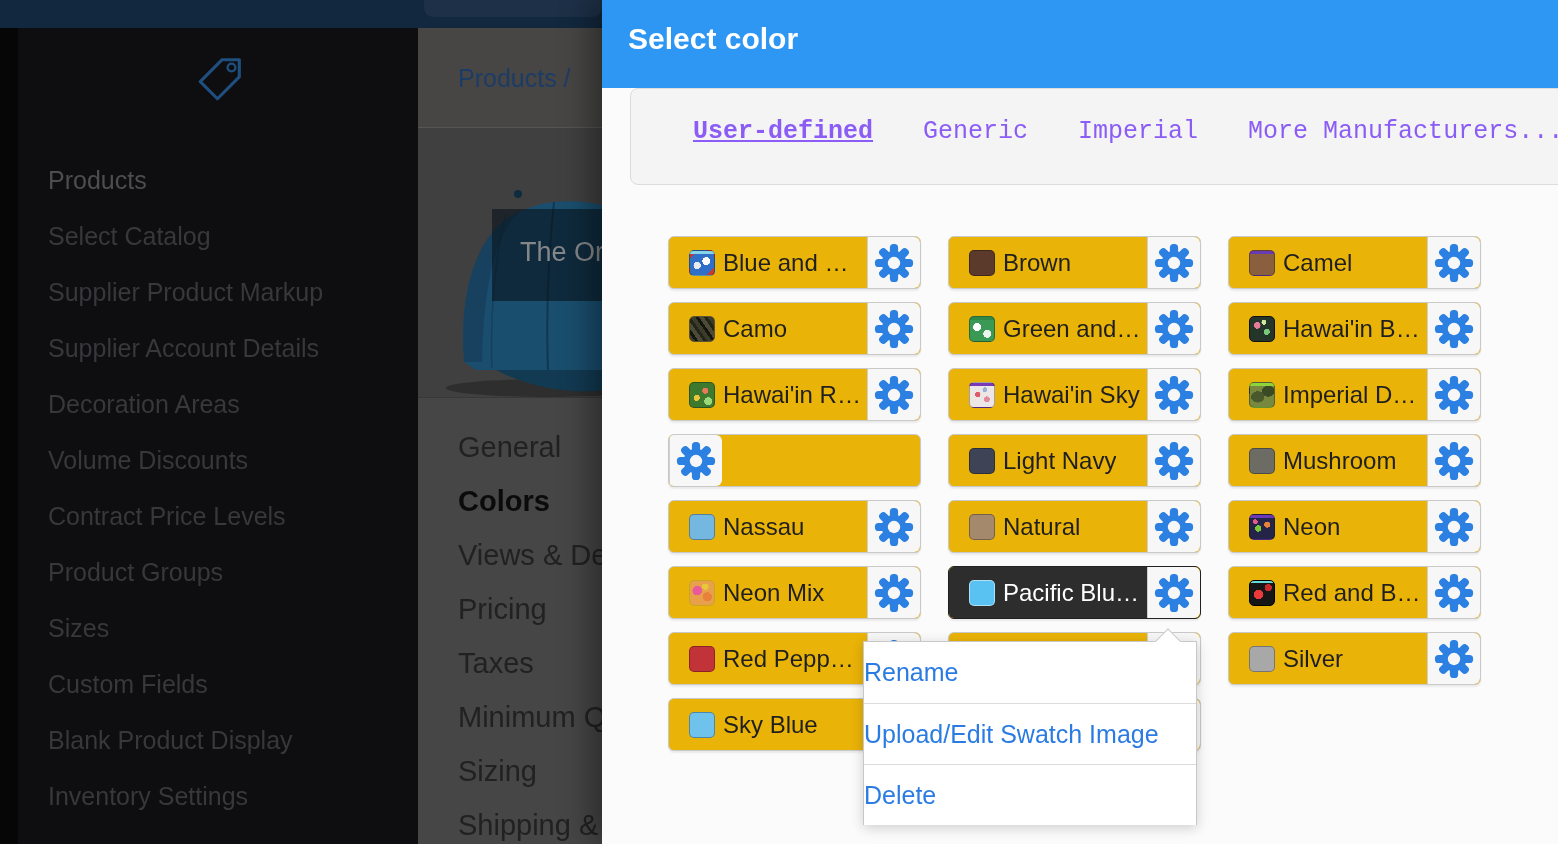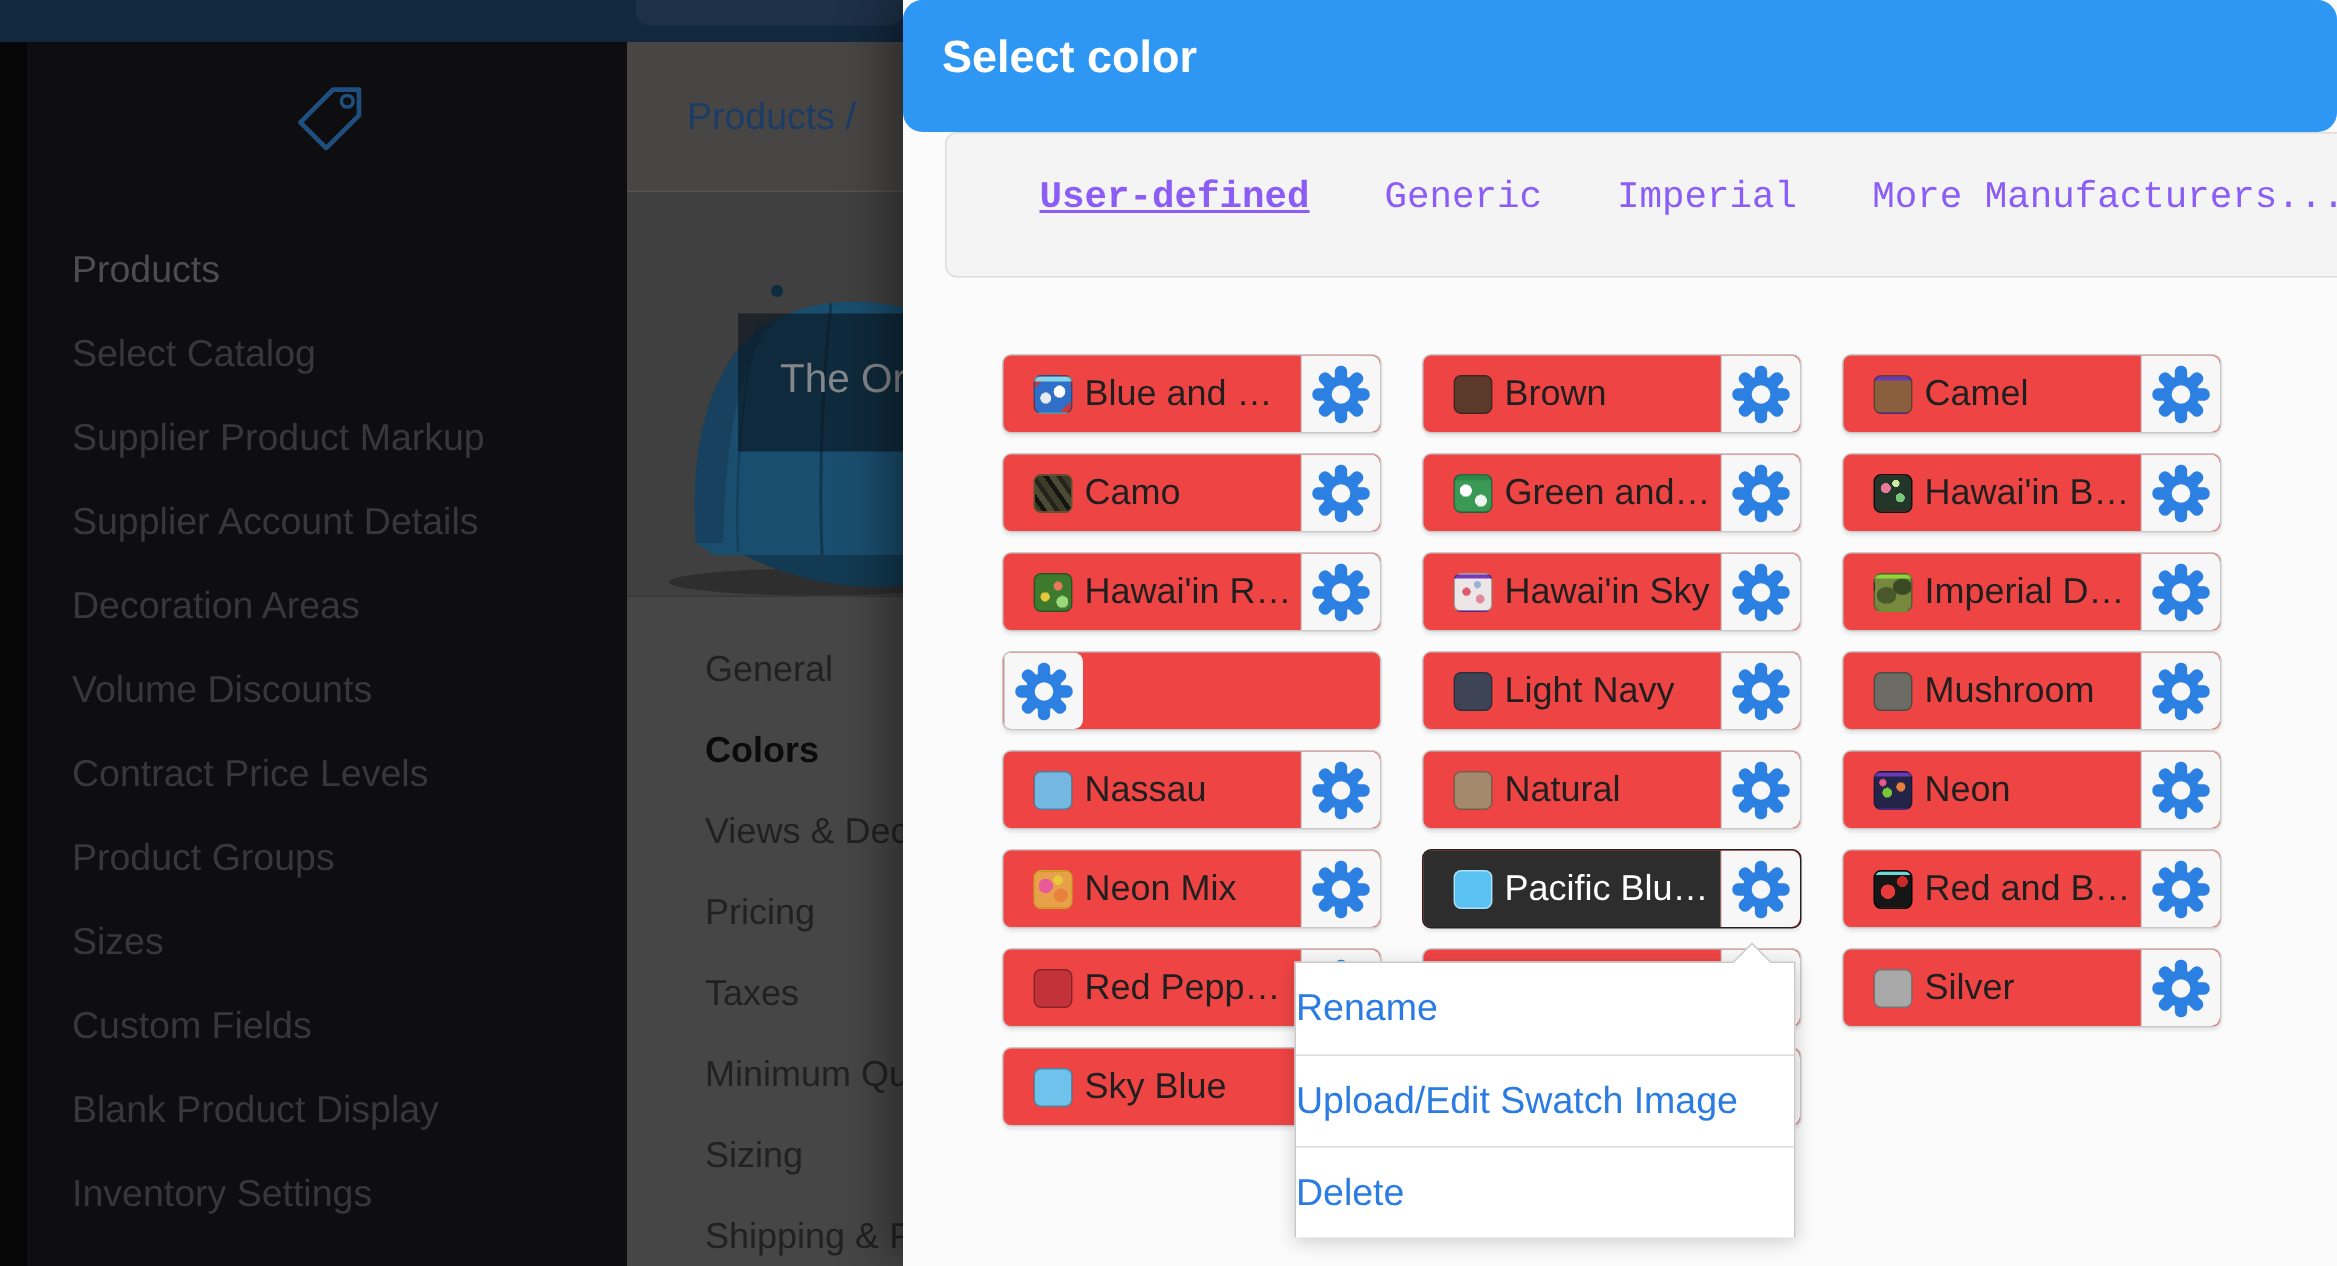--- a/index.html
+++ b/index.html
@@ -20,34 +20,34 @@
 
   
   .center-col { position:absolute; left:418px; top:28px; width:184px; height:816px; background:#464646; overflow:hidden; z-index:1; }
   .crumb-bar { position:absolute; left:0; top:0; width:100%; height:99px; background:#474645; }
   .crumb { position:absolute; left:40px; top:36px; font-size:25px; color:#1c3c66; font-weight:normal; white-space:nowrap; cursor:pointer; }
   .photo-area { position:absolute; left:0; top:99px; width:100%; height:271px; background:#404040; border-top:1px solid #555; border-bottom:1px solid #383838; overflow:hidden; }
   .cap-svg { position:absolute; left:18px; top:2px; }
   .photo-label { position:absolute; left:74px; top:81px; width:140px; height:92px; background:rgba(8,18,26,0.6); }
   .photo-label span { position:absolute; left:28px; top:28px; font-size:27px; color:#84878a; white-space:nowrap; }
   .cnav-list { list-style:none; position:absolute; left:0; top:392px; width:100%; }
-  .cnav-item { height:54px; line-height:54px; padding-left:52px; font-size:24px; color:#212121; cursor:pointer; white-space:nowrap; }
+  .cnav-item { height:54px; line-height:54px; padding-left:40px; font-size:29px; color:#212121; cursor:pointer; white-space:nowrap; }
   .cnav-item.active { font-weight:bold; color:#0b0b0b; }
 
   
   .modal { position:absolute; left:602px; top:0; width:956px; height:844px; background:#fbfbfb; box-shadow:-10px 0 30px rgba(0,0,0,0.4); z-index:5; }
-  .modal-header { position:absolute; left:0; top:0; width:100%; height:88px; background:#2e96f3;border-radius:13px; }
+  .modal-header { position:absolute; left:0; top:0; width:100%; height:88px; background:#2e96f3; }
   .modal-title { position:absolute; left:26px; top:22px; font-size:30px; font-weight:bold; color:#ffffff; }
 
   .tab-strip { position:absolute; left:28px; top:88px; right:-12px; height:97px; background:#f4f4f4; border:1px solid #dcdcdc; border-radius:8px; display:flex; align-items:flex-start; padding:28px 0 0 62px; gap:50px; }
   .tab { font-size:25px; color:#8b5cf6; cursor:pointer; white-space:nowrap; padding-bottom:4px;font-family:Liberation Mono, monospace; }
   .tab.active { font-weight:bold; text-decoration:underline; }
 
   .swatch-grid { position:absolute; left:66px; top:236px; display:grid; grid-template-columns:253px 253px 253px; grid-auto-rows:53px; column-gap:27px; row-gap:13px; }
-  .swatch-btn { display:flex; background:#ef4444; border:1px solid #c9c9c9; border-radius:6px; box-shadow:0 2px 2px rgba(0,0,0,0.07); cursor:pointer; overflow:hidden; }
+  .swatch-btn { display:flex; background:#eab308; border:1px solid #c9c9c9; border-radius:6px; box-shadow:0 2px 2px rgba(0,0,0,0.07); cursor:pointer; overflow:hidden; }
   .label-part { flex:1 1 auto; display:flex; align-items:center; gap:8px; padding-left:20px; overflow:hidden; }
   .swatch { width:26px; height:26px; border-radius:5px; border:1px solid rgba(0,0,0,0.3); flex:0 0 auto; }
   .sw-name { font-size:24px; color:#1f1f1f; white-space:nowrap; overflow:hidden; }
   .gear-part { flex:0 0 53px; border-left:1px solid #cfcfcf; background:#f7f7f7; display:flex; align-items:center; justify-content:center; border-radius:0 6px 6px 0; cursor:pointer; }
   .swatch-btn.selected { border-color:#222; }
   .swatch-btn.selected .label-part { background:#2d2d2d; }
   .swatch-btn.selected .sw-name { color:#ffffff; }
   .swatch-btn.selected .swatch { border-color:rgba(255,255,255,0.5); }
   .swatch-btn.placeholder .swatch, .swatch-btn.placeholder .sw-name { visibility:hidden; }
 

